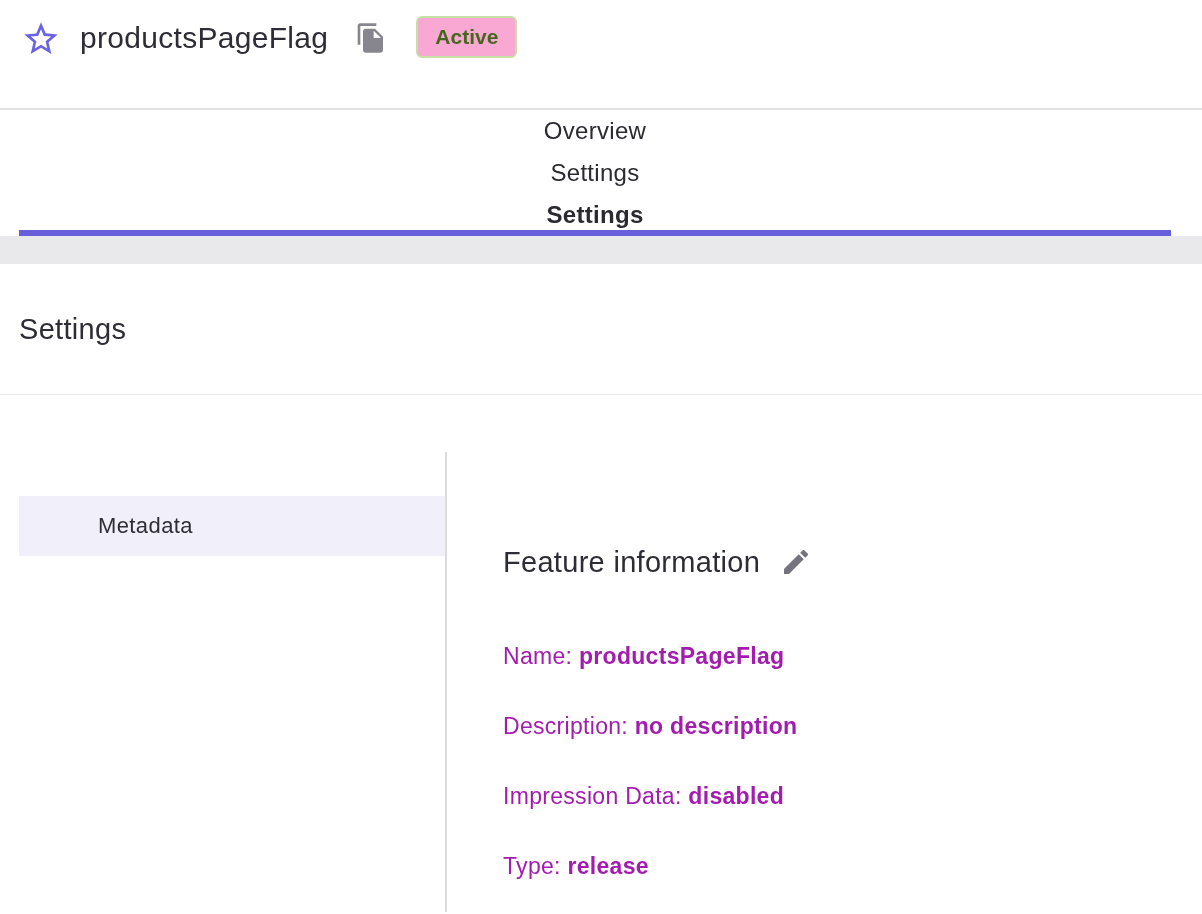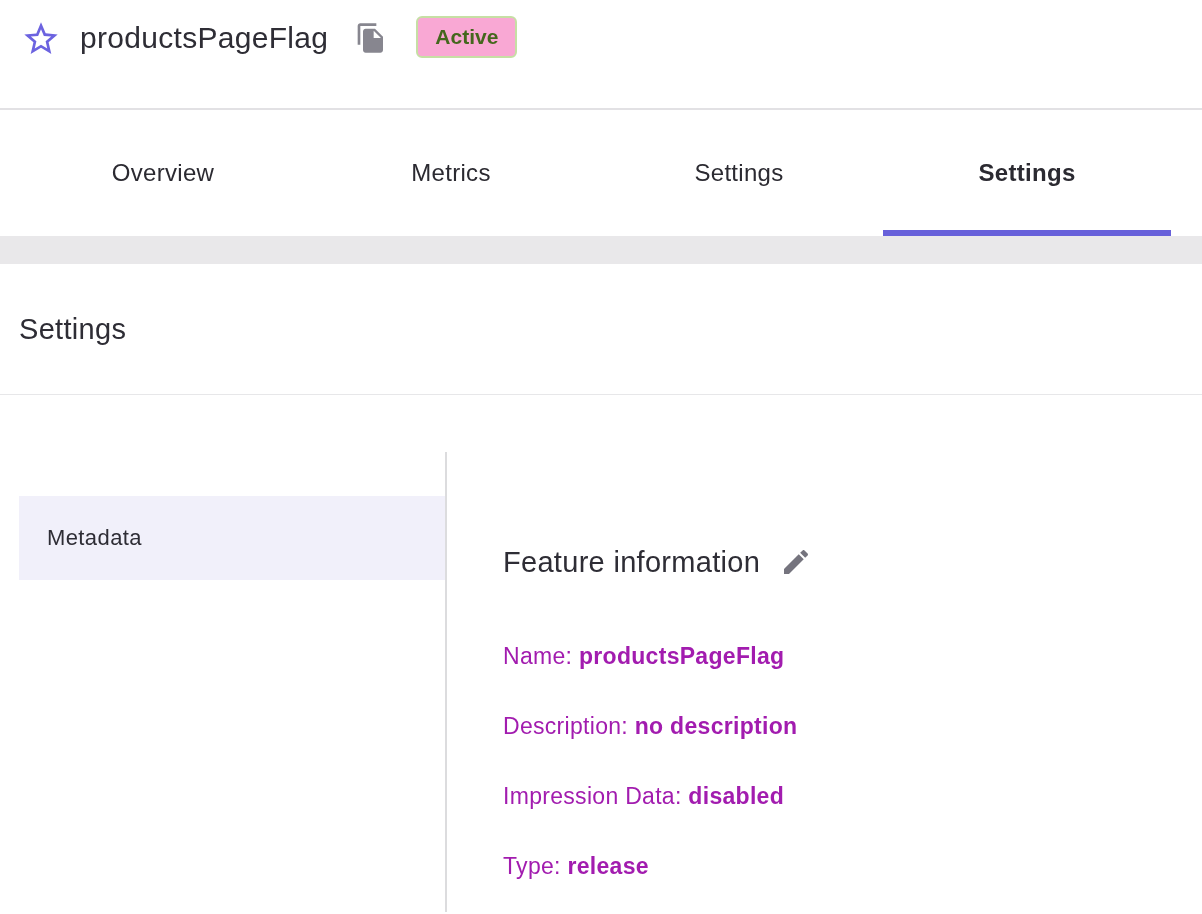--- a/index.html
+++ b/index.html
@@ -50,20 +50,21 @@
   
   .tab-bar {
     height: 126px;
     background: #ffffff;
   }
   .tab-strip {
     margin-left: 19px;
     width: 1152px;
     height: 100%;
     display: flex;
+    flex-direction: column;
   }
   .tab {
     position: relative;
     flex: 1 1 0;
     background: none; border: none; cursor: pointer;
     display: flex; align-items: center; justify-content: center;
     font-family: "Liberation Sans", "DejaVu Sans", sans-serif;
     font-size: 24px;
     color: #2b2a31;
     letter-spacing: 0.3px;
@@ -110,24 +111,24 @@
     left: 445px; top: 57px; bottom: 0;
     width: 2px;
     background: #dcdcde;
   }
   .side-menu {
     position: absolute;
     left: 19px; top: 101px;
     width: 426px;
   }
   .side-item {
-    height: 84px;
+    height: 60px;
     display: flex;
     align-items: center;
-    padding-left: 28px;
+    padding-left: 79px;
     font-size: 22px;
     letter-spacing: 0.4px;
     color: #2e2d35;
     cursor: pointer;
   }
   .side-item.selected { background: #f1f0fa; }
 
   .main-panel {
     position: absolute;
     left: 503px; top: 150px; right: 0;
@@ -180,21 +181,20 @@
         <path d="M16 1H4c-1.1 0-2 .9-2 2v14h2V3h12V1zm-1 4l6 6v10c0 1.1-.9 2-2 2H7.99C6.89 23 6 22.1 6 21l.01-14c0-1.1.89-2 1.99-2h7zm-1 7h5.5L14 6.5V12z"></path>
       </svg>
     </span>
   </button>
   <span class="status-badge">Active</span>
 </header>
 
 <nav class="tab-bar">
   <div class="tab-strip">
     <button class="tab">Overview</button>
-    <button class="tab">Metrics</button>
     <button class="tab">Settings</button>
     <button class="tab active">Settings</button>
   </div>
 </nav>
 
 <div class="spacer-band"></div>
 
 <section class="page-header">
   <h1>Settings</h1>
 </section>

